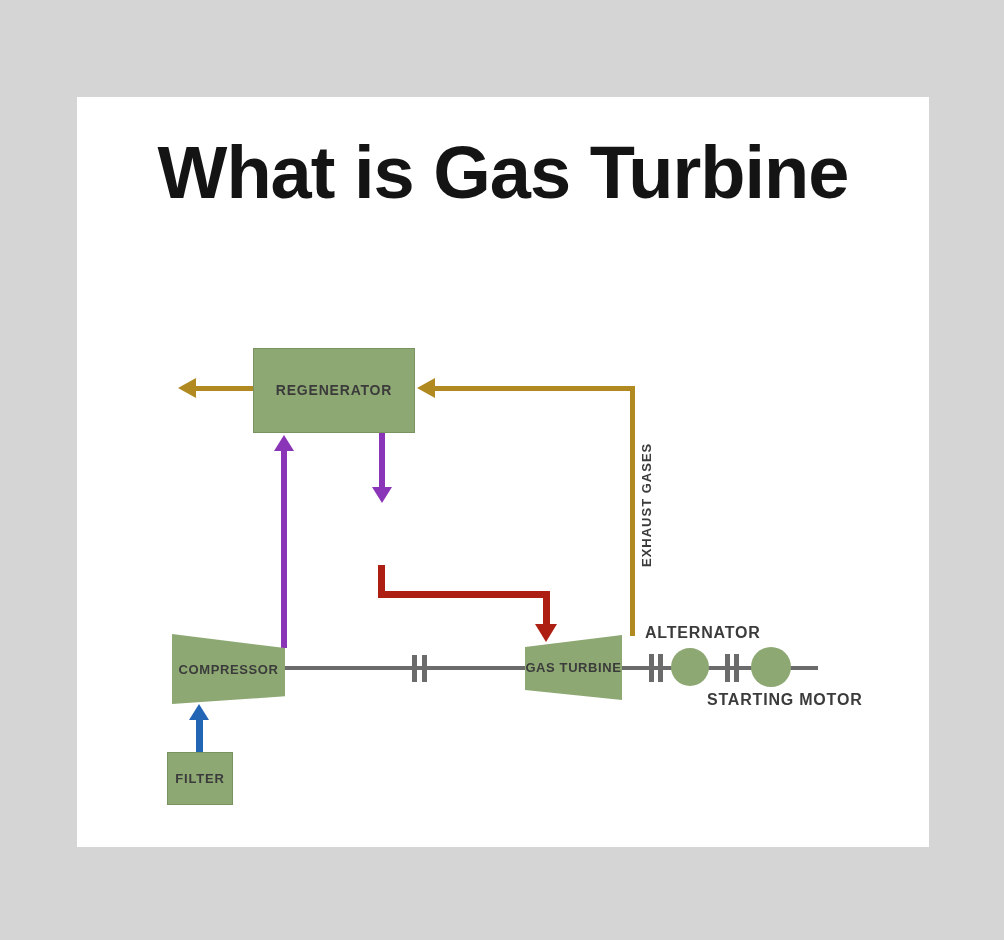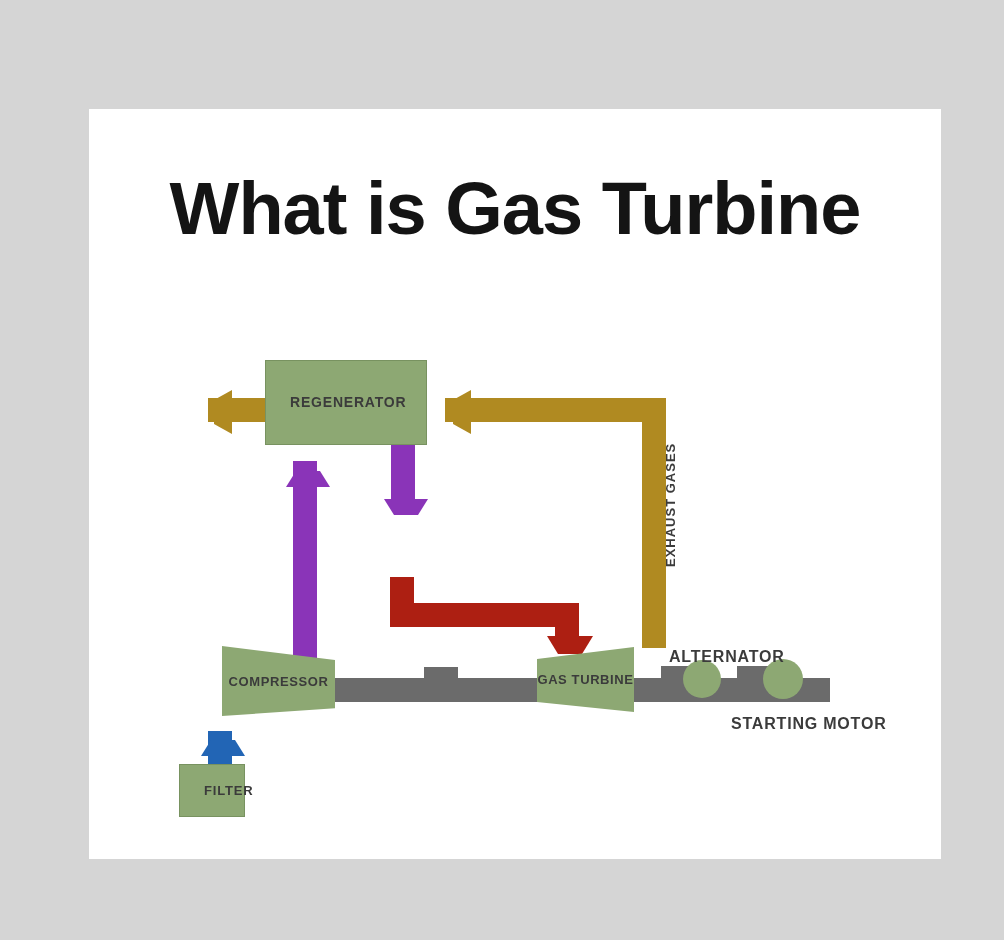--- a/index.html
+++ b/index.html
@@ -7,21 +7,21 @@
     --exhaust-gold:#b08a21;
     --air-purple:#8a34b8;
     --combustion-red:#ad1f12;
     --intake-blue:#2265b5;
     --shaft-gray:#6b6b6b;
     --label-text:#3b3b3b;
     --title-text:#141414;
     --page-bg:#d5d5d5;
     --card-bg:#ffffff;
   }
-  *{margin:0;padding:12px;box-sizing:border-box;}
+  *{margin:0;padding:0;box-sizing:border-box;}
   html,body{width:1004px;height:940px;}
   body{
     background:var(--page-bg);
     font-family:"Liberation Sans",sans-serif;
     position:relative;
     overflow:hidden;
   }
   .card{
     position:absolute;left:77px;top:97px;width:852px;height:750px;
     background:var(--card-bg);
@@ -34,21 +34,21 @@
     line-height:99px;
     letter-spacing:-1px;
     color:var(--title-text);
   }
   .diagram{position:absolute;left:0;top:0;width:852px;height:750px;}
 
   .gbox{
     position:absolute;
     background:var(--component-green);
     border:1px solid rgba(60,80,40,.25);
-    display:flex;align-items:center;
+    display:flex;align-items:center;justify-content:center;
     text-align:center;
     color:var(--label-text);
     font-size:13px;font-weight:600;letter-spacing:.8px;
     line-height:15px;
   }
   .trap{
     position:absolute;
     background:var(--component-green);
     display:flex;align-items:center;justify-content:center;
     color:var(--label-text);
@@ -123,21 +123,21 @@
     <div class="tri down-red" style="left:458px;top:527px;"></div>
 
     <div class="seg blue" style="left:119px;top:622px;width:7px;height:33px;"></div>
     <div class="tri up-blue" style="left:112px;top:607px;"></div>
 
     <div class="gbox" style="left:176px;top:251px;width:162px;height:85px;font-size:14px;">
       <span>REGENERATOR</span>
     </div>
 
 
-    <div class="trap" style="left:95px;top:537px;width:113px;height:70px;clip-path:polygon(0 0,100% 20%,100% 89%,0 100%);margin-left:38px;">
+    <div class="trap" style="left:95px;top:537px;width:113px;height:70px;clip-path:polygon(0 0,100% 20%,100% 89%,0 100%);">
       <span>COMPRESSOR</span>
     </div>
 
     <div class="trap" style="left:448px;top:538px;width:97px;height:65px;clip-path:polygon(0 18.5%,100% 0,100% 100%,0 84.6%);">
       <span>GAS TURBINE</span>
     </div>
 
     <div class="gbox" style="left:90px;top:655px;width:66px;height:53px;">
       <span>FILTER</span>
     </div>

